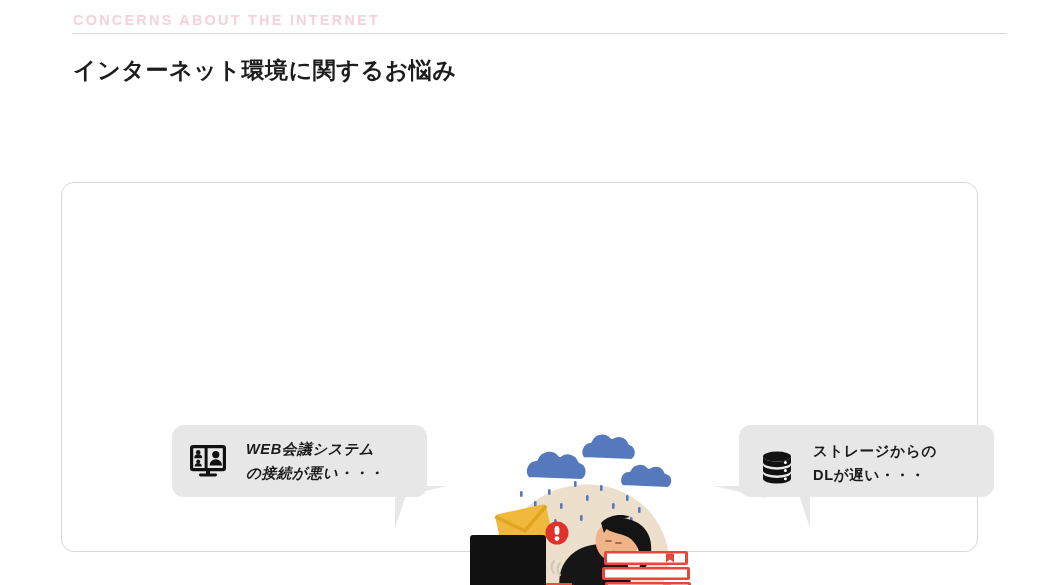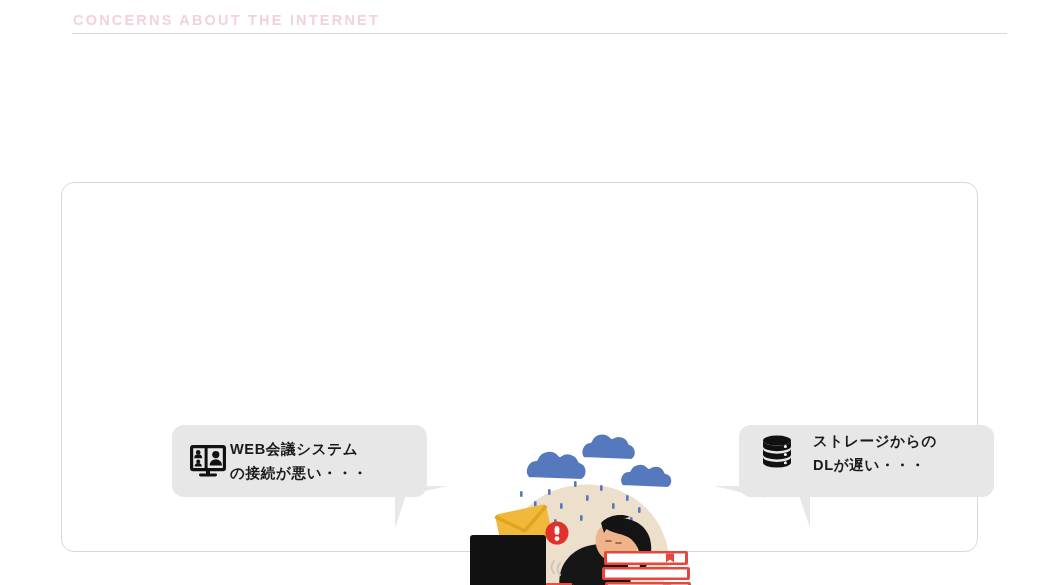--- a/index.html
+++ b/index.html
@@ -88,41 +88,42 @@
   }
   .bubble .btext {
     font-size: 14.6px;
     font-weight: 700;
     line-height: 1.65;
     color: #1a1a1a;
     letter-spacing: 0.6px;
     white-space: pre-line;
   }
 
-  #bubble-tl { left: 110px; top: 242px; width: 255px; height: 72px; padding: 0 14px 0 18px; gap: 4px; }
-  #bubble-tr { left: 677px; top: 242px; width: 255px; height: 72px; padding: 0 14px 16px 22px; gap: 20px; }
+  #bubble-tl { left: 110px; top: 242px; width: 255px; height: 72px; padding: 0 14px 0 18px; gap: 20px; font-style: italic; }
+  #bubble-tr { left: 677px; top: 242px; width: 255px; height: 72px; padding: 0 14px 10px 22px; gap: 20px; align-items: flex-end; }
 
   
   .tail { position: absolute; width: 0; height: 0; }
   
   #tail-tl { left: 333px; top: 303px; border-left: 14px solid #e7e7e7; border-top: 0 solid transparent; border-bottom: 42px solid transparent; border-right: 44px solid transparent; }
   #tail-tl-b { left: 333px; top: 303px; border-top: 12px solid #e7e7e7; border-right: 52px solid transparent; }
   
   #tail-tr { left: 652px; top: 303px; border-top: 12px solid #e7e7e7; border-left: 52px solid transparent; }
   #tail-tr2 { left: 690px; top: 303px; border-right: 14px solid #e7e7e7; border-bottom: 42px solid transparent; border-left: 44px solid transparent; }
 
   .illus { position: absolute; left: 398px; top: 240px; width: 256px; height: 200px; }
 </style>
 </head>
 <body>
 
 <div class="page">
 
   <div class="eyebrow">CONCERNS ABOUT THE INTERNET</div>
   <div class="rule"></div>
+  <h1 class="title">インターネット環境に関するお悩み</h1>
 
   <div class="card">
 
     <div class="illus">
       <svg width="256" height="200" viewBox="0 0 256 200" xmlns="http://www.w3.org/2000/svg" aria-hidden="true">
 
         <path d="M40 148 C40 104 72 66 118 62 C162 58 196 84 206 118 C213 142 206 160 196 168 L48 168 Z" fill="#ece0cd"></path>
 
         <g>
 

